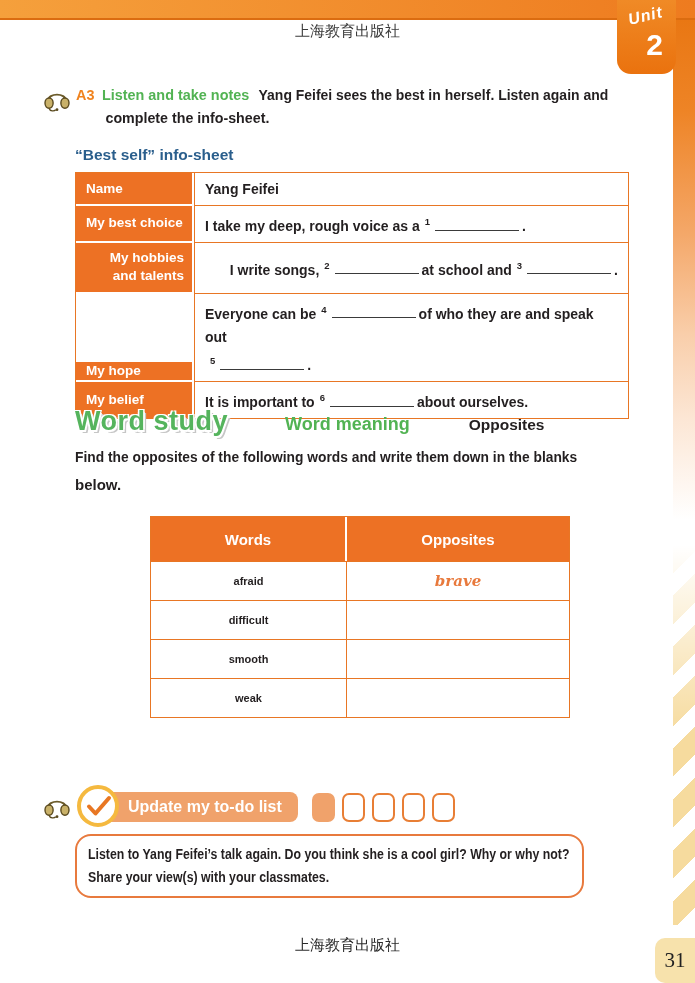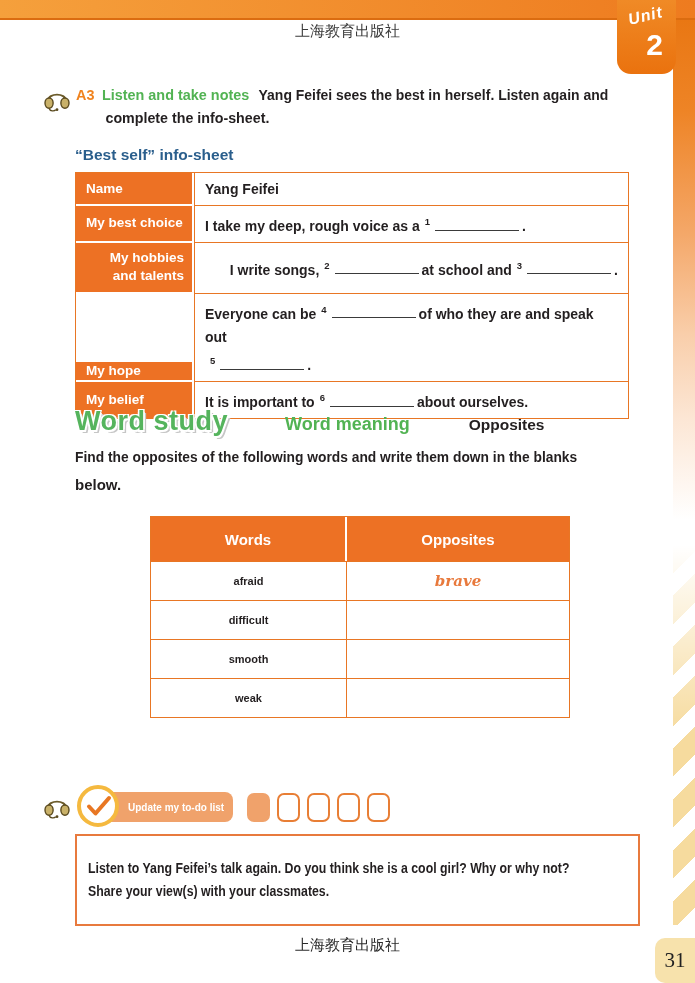--- a/index.html
+++ b/index.html
@@ -91,29 +91,29 @@
     font-size:11px; font-weight:600; box-sizing:border-box; }
   .wt-cell.word { width:196px; border-right:1px solid #E87624; }
   .wt-cell.opp { flex:1; }
   .wt-cell.answer { color:#E8793C; font-style:italic; font-weight:bold; font-size:15px;
     font-family:"DejaVu Serif","Liberation Serif",serif; }
 
   
   .todo { position:absolute; left:42px; top:792px; display:flex; align-items:center; z-index:2; }
   .todo .hp-icon { margin:0 8px 0 0; }
   .todo-pill { position:relative; height:30px; background:#F0A26B; border-radius:8px;
-    display:flex; align-items:center; padding:0 9px 0 48px; color:#fff; font-weight:bold; font-size:10px; }
+    display:flex; align-items:center; padding:0 16px 0 48px; color:#fff; font-weight:bold; font-size:16px; }
   .todo-check { position:absolute; left:-3px; top:-7px; width:34px; height:34px; background:#fff;
     border:4px solid #F5B93F; border-radius:50%; display:flex; align-items:center; justify-content:center; }
   .todo-squares { display:flex; margin-left:14px; gap:7px; align-items:center; }
   .sq { width:23px; height:29px; border:2.5px solid #E87E35; border-radius:7px; background:#fff; box-sizing:border-box; }
   .sq.filled { background:#F0A26B; border-color:#F0A26B; }
 
-  .prompt { position:absolute; left:75px; top:834px; width:565px; z-index:2; box-sizing:border-box;
-    border:2px solid #E87A3E; border-radius:0; padding:21px 11px; background:#fff; overflow:hidden; }
+  .prompt { position:absolute; left:75px; top:834px; width:509px; z-index:2; box-sizing:border-box;
+    border:2px solid #E87A3E; border-radius:16px; padding:7px 11px; background:#fff; overflow:hidden; }
   .prompt-line { display:block; white-space:nowrap; transform:scaleX(0.85); transform-origin:left top;
     font-weight:600; font-size:14.5px; line-height:23px; }
 </style>
 </head>
 <body>
 
 <div class="topbar"></div>
 <div class="side-strip"></div>
 <div class="side-chevrons"></div>
 <div class="unit-badge">

